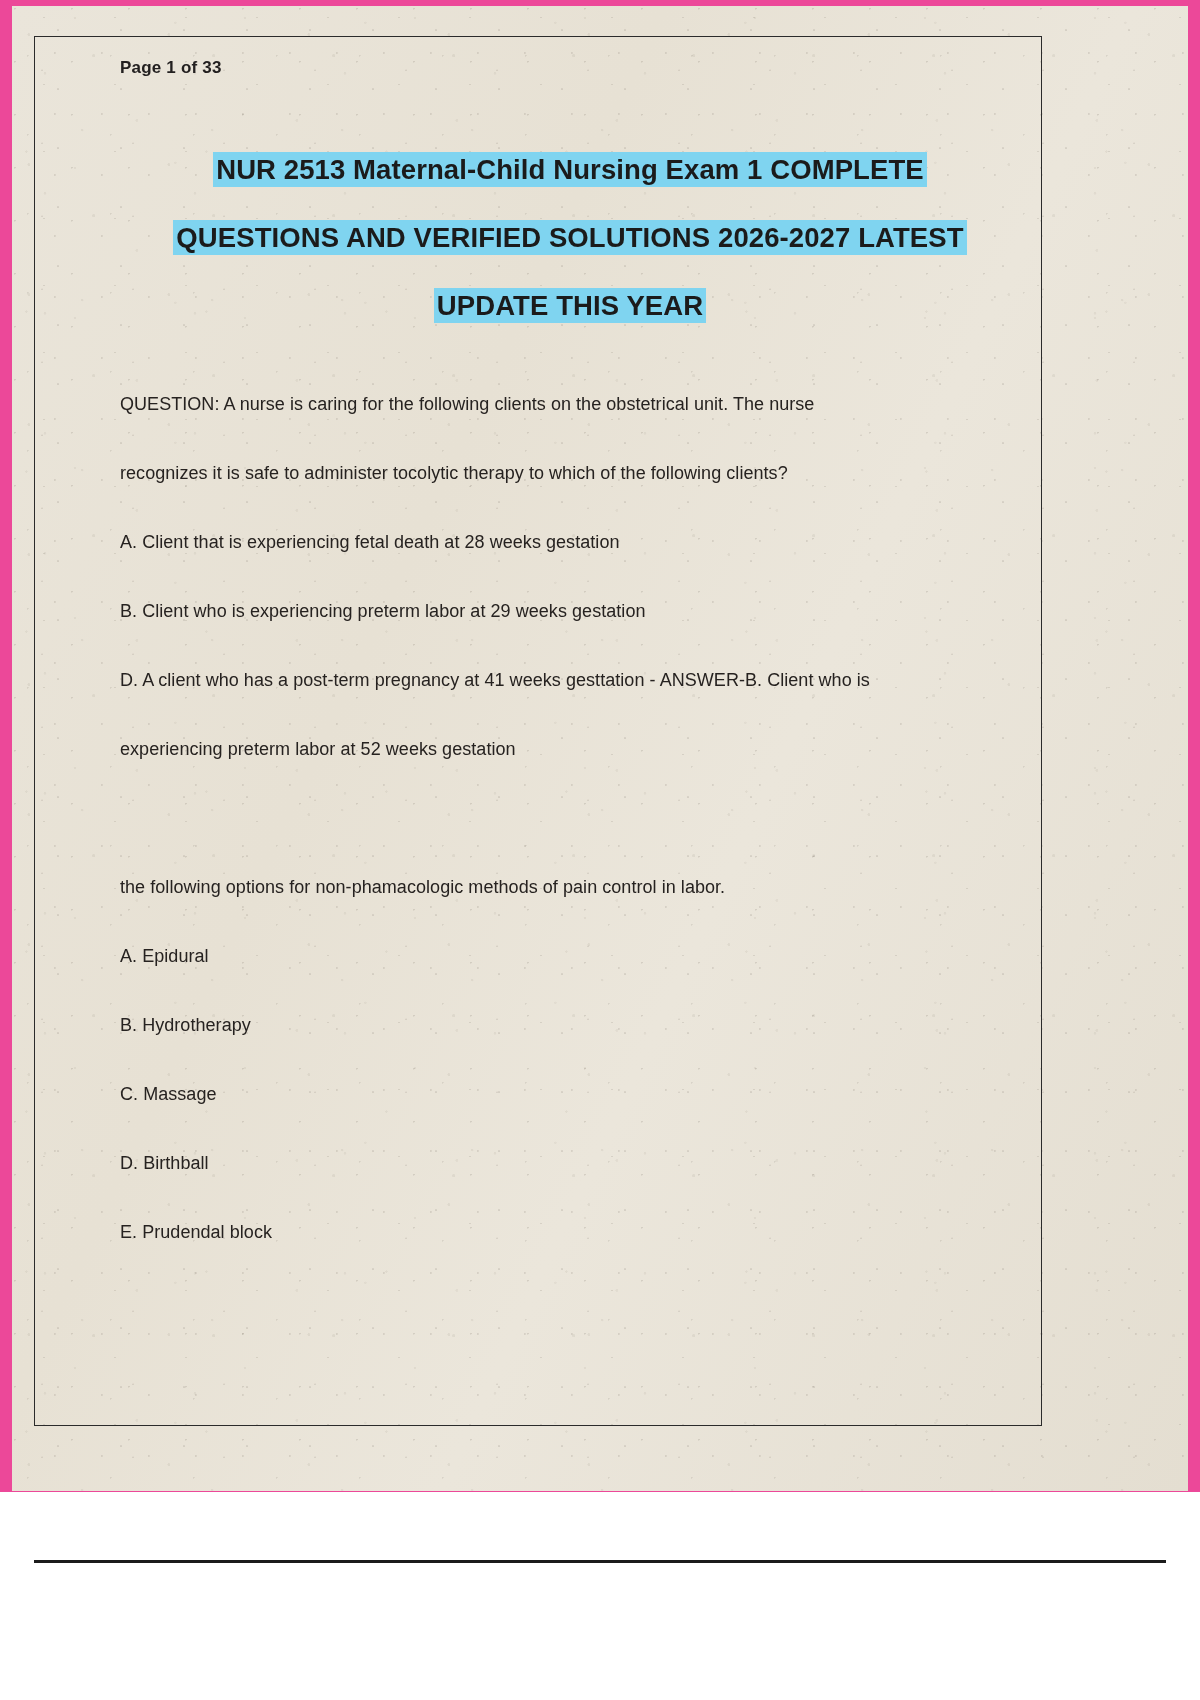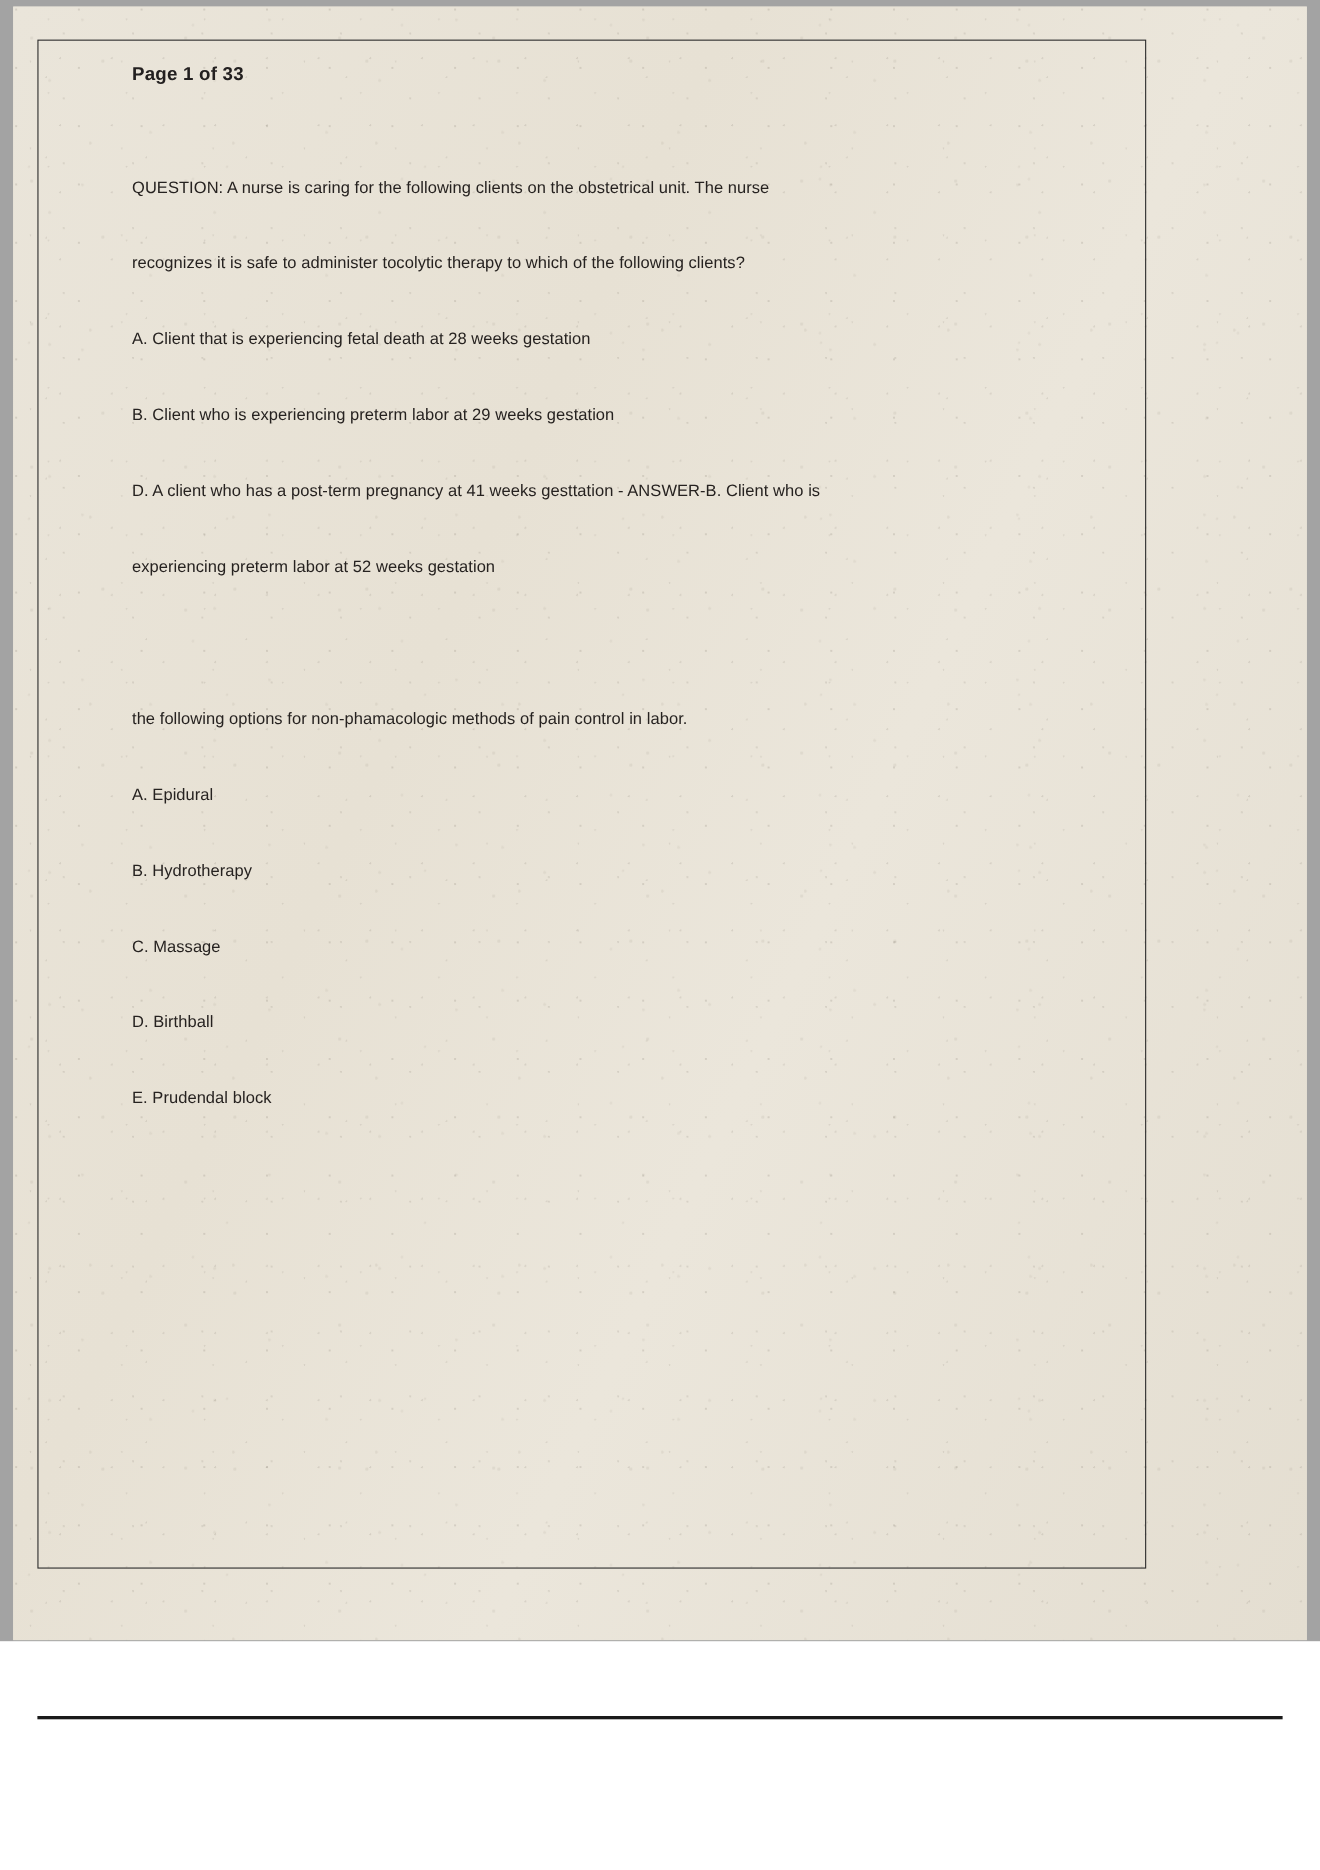--- a/index.html
+++ b/index.html
@@ -9,21 +9,21 @@
     width: 1200px;
     height: 1700px;
     font-family: "Liberation Sans", sans-serif;
   }
 
   #page-wrap {
     position: relative;
     width: 1200px;
     height: 1700px;
     overflow: hidden;
-    background: #a3a3a3;
+    background: #ec4899;
   }
 
   
   .paper {
     position: absolute;
     left: 12px;
     top: 6px;
     width: 1176px;
     height: 1485px;
     background-color: #e9e4d8;
@@ -99,21 +99,21 @@
     letter-spacing: 0.1px;
   }
   .doc-title .hl {
     background: #7fd4f0;
     padding: 2px 3px;
     box-decoration-break: clone;
     -webkit-box-decoration-break: clone;
   }
 
   .body-line {
-    font-size: 15px;
+    font-size: 18px;
     line-height: 69px;
     color: #262220;
     margin: 0;
     letter-spacing: 0.05px;
     white-space: pre-wrap;
   }
 
   .spacer-line {
     height: 69px;
   }
@@ -146,20 +146,25 @@
   <div class="below-strip"></div>
 
   <div class="paper"></div>
 
   <div class="page-frame"></div>
 
   <div class="content">
 
     <div class="page-label">Page 1 of 33</div>
 
+    <div class="doc-title">
+      <div><span class="hl">NUR 2513 Maternal-Child Nursing Exam 1 COMPLETE</span></div>
+      <div><span class="hl">QUESTIONS AND VERIFIED SOLUTIONS 2026-2027 LATEST</span></div>
+      <div><span class="hl">UPDATE THIS YEAR</span></div>
+    </div>
 
     <p class="body-line">QUESTION: A nurse is caring for the following clients on the obstetrical unit. The nurse</p>
     <p class="body-line">recognizes it is safe to administer tocolytic therapy to which of the following clients?</p>
     <p class="body-line">A. Client that is experiencing fetal death at 28 weeks gestation</p>
     <p class="body-line">B. Client who is experiencing preterm labor at 29 weeks gestation</p>
     <p class="body-line">D. A client who has a post-term pregnancy at 41 weeks gesttation - ANSWER-B. Client who is</p>
     <p class="body-line">experiencing preterm labor at 52 weeks gestation</p>
 
     <div class="spacer-line"></div>
 

